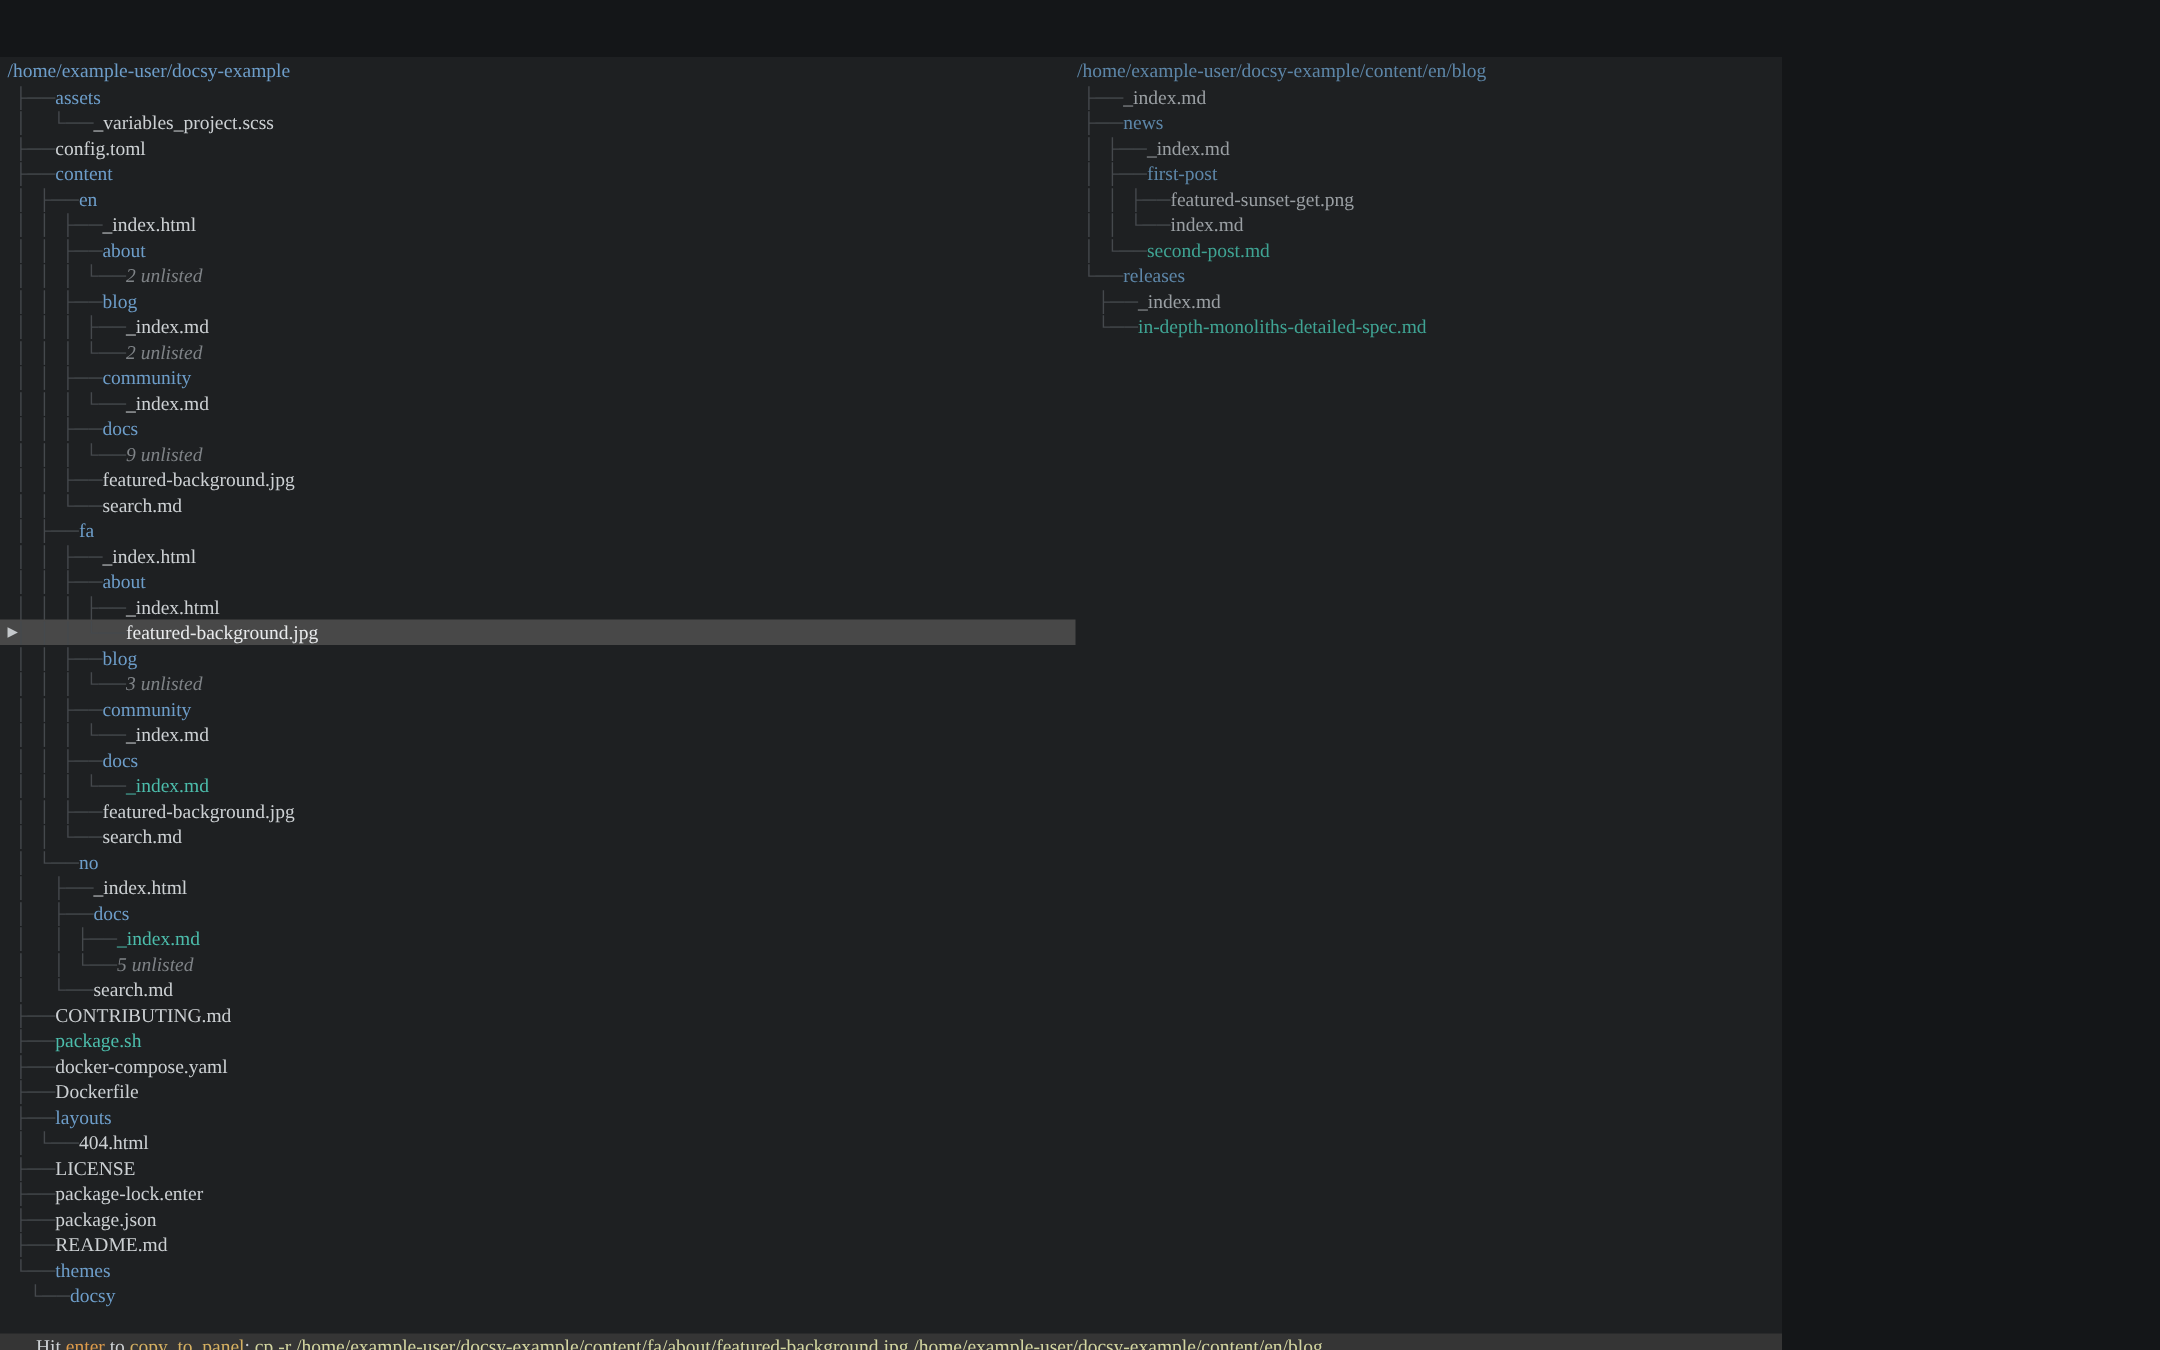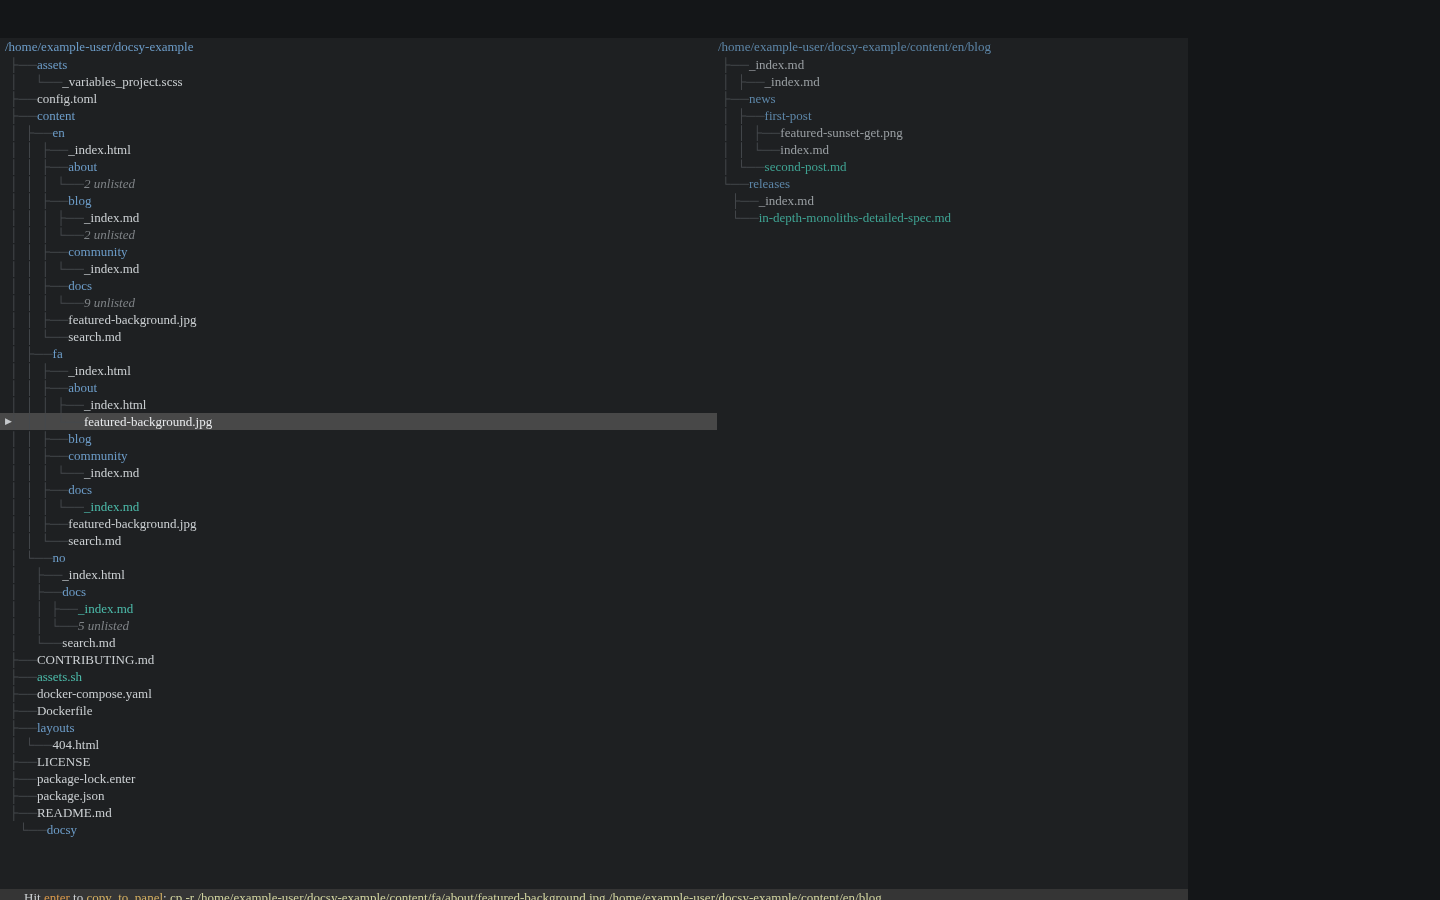--- a/index.html
+++ b/index.html
@@ -70,52 +70,54 @@
         <div class="row"><span class="prefix"> │  │  ├──</span><span class="name dir">docs</span></div>
         <div class="row"><span class="prefix"> │  │  │  └──</span><span class="name unlisted">9 unlisted</span></div>
         <div class="row"><span class="prefix"> │  │  ├──</span><span class="name file">featured-background.jpg</span></div>
         <div class="row"><span class="prefix"> │  │  └──</span><span class="name file">search.md</span></div>
         <div class="row"><span class="prefix"> │  ├──</span><span class="name dir">fa</span></div>
         <div class="row"><span class="prefix"> │  │  ├──</span><span class="name file">_index.html</span></div>
         <div class="row"><span class="prefix"> │  │  ├──</span><span class="name dir">about</span></div>
         <div class="row"><span class="prefix"> │  │  │  ├──</span><span class="name file">_index.html</span></div>
         <div class="row sel"><span class="arrow">▶</span><span class="prefix"> │  │  │  └──</span><span class="name file">featured-background.jpg</span></div>
         <div class="row"><span class="prefix"> │  │  ├──</span><span class="name dir">blog</span></div>
+        <div class="row"><span class="prefix"> │  │  │  └──</span><span class="name unlisted">3 unlisted</span></div>
         <div class="row"><span class="prefix"> │  │  ├──</span><span class="name dir">community</span></div>
         <div class="row"><span class="prefix"> │  │  │  └──</span><span class="name file">_index.md</span></div>
         <div class="row"><span class="prefix"> │  │  ├──</span><span class="name dir">docs</span></div>
         <div class="row"><span class="prefix"> │  │  │  └──</span><span class="name special">_index.md</span></div>
         <div class="row"><span class="prefix"> │  │  ├──</span><span class="name file">featured-background.jpg</span></div>
         <div class="row"><span class="prefix"> │  │  └──</span><span class="name file">search.md</span></div>
         <div class="row"><span class="prefix"> │  └──</span><span class="name dir">no</span></div>
         <div class="row"><span class="prefix"> │     ├──</span><span class="name file">_index.html</span></div>
         <div class="row"><span class="prefix"> │     ├──</span><span class="name dir">docs</span></div>
         <div class="row"><span class="prefix"> │     │  ├──</span><span class="name special">_index.md</span></div>
         <div class="row"><span class="prefix"> │     │  └──</span><span class="name unlisted">5 unlisted</span></div>
         <div class="row"><span class="prefix"> │     └──</span><span class="name file">search.md</span></div>
         <div class="row"><span class="prefix"> ├──</span><span class="name file">CONTRIBUTING.md</span></div>
-        <div class="row"><span class="prefix"> ├──</span><span class="name special">assets.sh</span></div>
+        <div class="row"><span class="prefix"> ├──</span><span class="name special">package.sh</span></div>
         <div class="row"><span class="prefix"> ├──</span><span class="name file">docker-compose.yaml</span></div>
         <div class="row"><span class="prefix"> ├──</span><span class="name file">Dockerfile</span></div>
         <div class="row"><span class="prefix"> ├──</span><span class="name dir">layouts</span></div>
         <div class="row"><span class="prefix"> │  └──</span><span class="name file">404.html</span></div>
         <div class="row"><span class="prefix"> ├──</span><span class="name file">LICENSE</span></div>
         <div class="row"><span class="prefix"> ├──</span><span class="name file">package-lock.enter</span></div>
         <div class="row"><span class="prefix"> ├──</span><span class="name file">package.json</span></div>
         <div class="row"><span class="prefix"> ├──</span><span class="name file">README.md</span></div>
+        <div class="row"><span class="prefix"> └──</span><span class="name dir">themes</span></div>
         <div class="row"><span class="prefix">    └──</span><span class="name dir">docsy</span></div>
       </div>
   </div>
 
   <div class="panel right">
     <div class="path-header">/home/example-user/docsy-example/content/en/blog</div>
     <div id="right-rows">
         <div class="row"><span class="prefix"> ├──</span><span class="name file">_index.md</span></div>
+        <div class="row"><span class="prefix"> ├──</span><span class="name dir">news</span></div>
         <div class="row"><span class="prefix"> │  ├──</span><span class="name file">_index.md</span></div>
-        <div class="row"><span class="prefix"> ├──</span><span class="name dir">news</span></div>
         <div class="row"><span class="prefix"> │  ├──</span><span class="name dir">first-post</span></div>
         <div class="row"><span class="prefix"> │  │  ├──</span><span class="name file">featured-sunset-get.png</span></div>
         <div class="row"><span class="prefix"> │  │  └──</span><span class="name file">index.md</span></div>
         <div class="row"><span class="prefix"> │  └──</span><span class="name special">second-post.md</span></div>
         <div class="row"><span class="prefix"> └──</span><span class="name dir">releases</span></div>
         <div class="row"><span class="prefix">    ├──</span><span class="name file">_index.md</span></div>
         <div class="row"><span class="prefix">    └──</span><span class="name special">in-depth-monoliths-detailed-spec.md</span></div>
       </div>
   </div>
 

